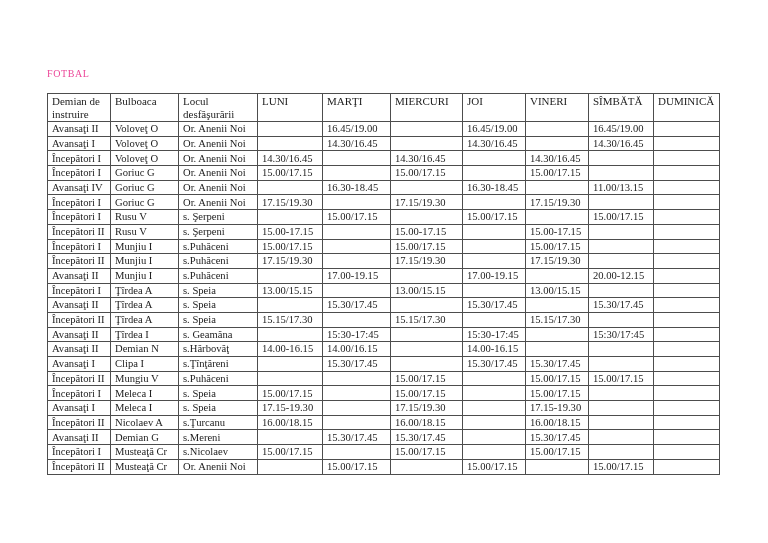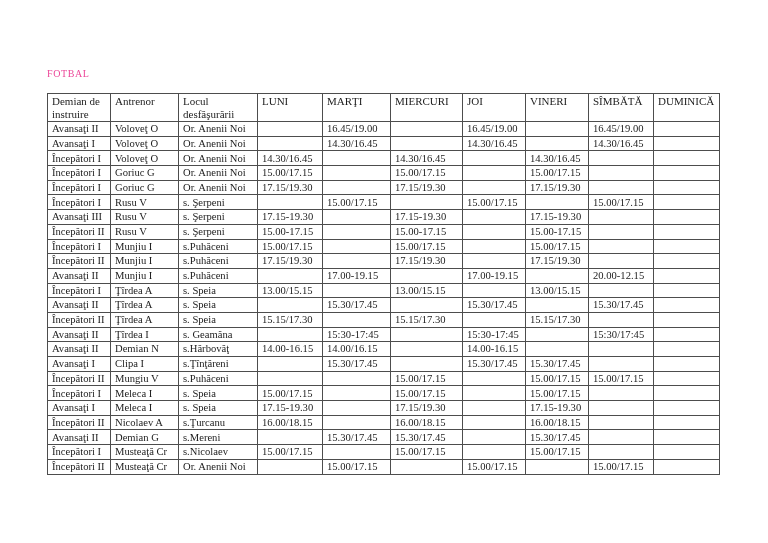--- a/index.html
+++ b/index.html
@@ -71,21 +71,21 @@
         <col style="width: 68px;">
         <col style="width: 72px;">
         <col style="width: 63px;">
         <col style="width: 63px;">
         <col style="width: 65px;">
         <col style="width: 66px;">
       </colgroup>
     <thead>
       <tr>
           <th>Demian de instruire</th>
-          <th>Antrenor</th>
+          <th>Bulboaca</th>
           <th>Locul desfăşurării</th>
           <th>LUNI</th>
           <th>MARŢI</th>
           <th>MIERCURI</th>
           <th>JOI</th>
           <th>VINERI</th>
           <th>SÎMBĂTĂ</th>
           <th>DUMINICĂ</th>
         </tr>
     </thead>
@@ -132,20 +132,32 @@
           <td>Or. Anenii Noi</td>
           <td>15.00/17.15</td>
           <td></td>
           <td>15.00/17.15</td>
           <td></td>
           <td>15.00/17.15</td>
           <td></td>
           <td></td>
         </tr>
         <tr>
+          <td>Avansaţi IV</td>
+          <td>Goriuc G</td>
+          <td>Or. Anenii Noi</td>
+          <td></td>
+          <td>16.30-18.45</td>
+          <td></td>
+          <td>16.30-18.45</td>
+          <td></td>
+          <td>11.00/13.15</td>
+          <td></td>
+        </tr>
+        <tr>
           <td>Începători I</td>
           <td>Goriuc G</td>
           <td>Or. Anenii Noi</td>
           <td>17.15/19.30</td>
           <td></td>
           <td>17.15/19.30</td>
           <td></td>
           <td>17.15/19.30</td>
           <td></td>
           <td></td>
@@ -153,32 +165,20 @@
         <tr>
           <td>Începători I</td>
           <td>Rusu V</td>
           <td>s. Şerpeni</td>
           <td></td>
           <td>15.00/17.15</td>
           <td></td>
           <td>15.00/17.15</td>
           <td></td>
           <td>15.00/17.15</td>
-          <td></td>
-        </tr>
-        <tr>
-          <td>Avansaţi III</td>
-          <td>Rusu V</td>
-          <td>s. Şerpeni</td>
-          <td>17.15-19.30</td>
-          <td></td>
-          <td>17.15-19.30</td>
-          <td></td>
-          <td>17.15-19.30</td>
-          <td></td>
           <td></td>
         </tr>
         <tr>
           <td>Începători II</td>
           <td>Rusu V</td>
           <td>s. Şerpeni</td>
           <td>15.00-17.15</td>
           <td></td>
           <td>15.00-17.15</td>
           <td></td>

